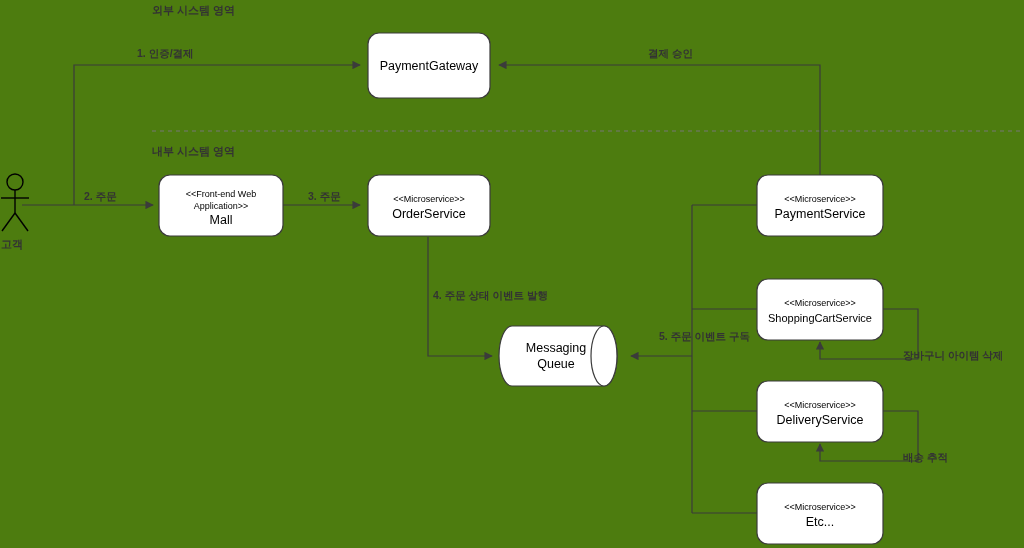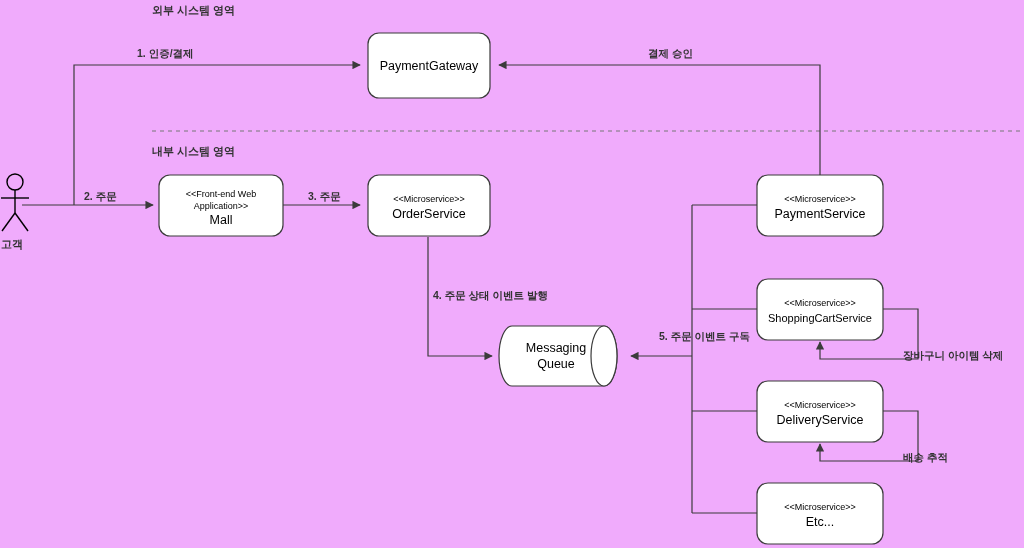--- a/index.html
+++ b/index.html
@@ -7,21 +7,21 @@
     padding: 0;
     background: #ffffff;
   }
   body {
     font-family: "Liberation Sans", "DejaVu Sans", sans-serif;
   }
   #canvas {
     position: relative;
     width: 1024px;
     height: 548px;
-    background: #f0abfc;
+    background: #4d7c0f;
     overflow: hidden;
   }
   #diagram-svg {
     position: absolute;
     left: 0;
     top: 0;
     width: 1024px;
     height: 548px;
   }
   .zone-title {

